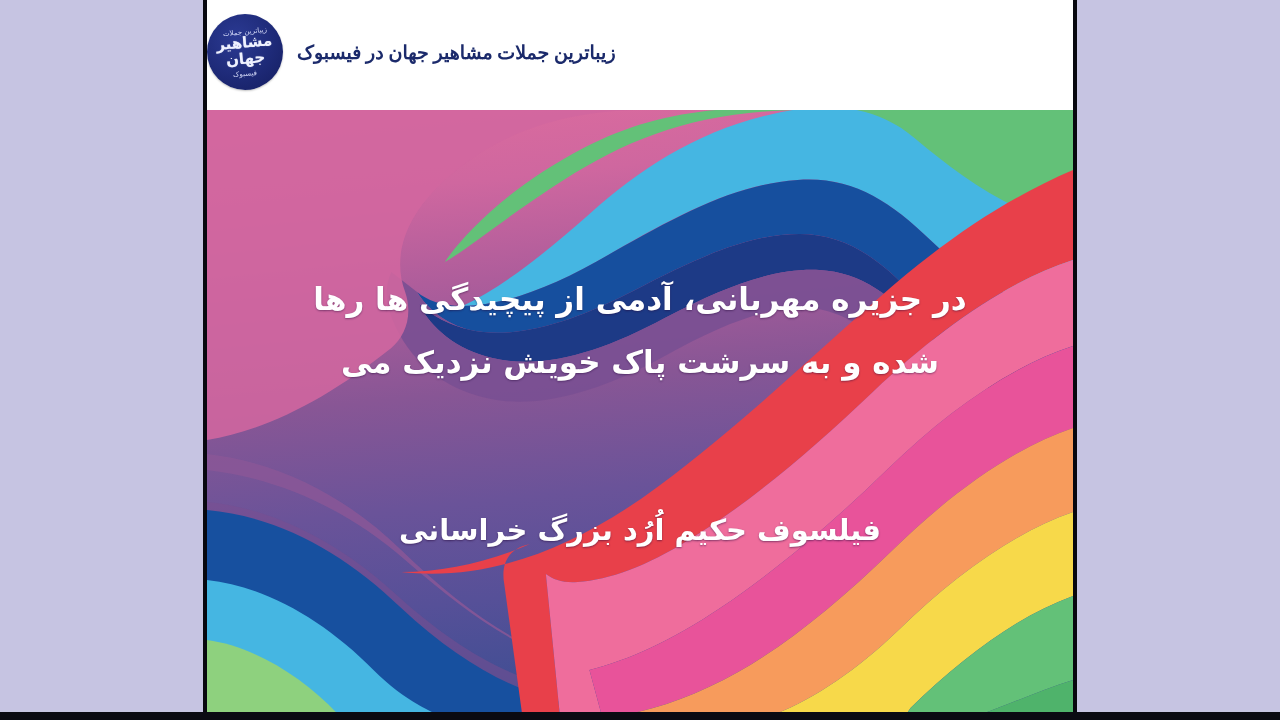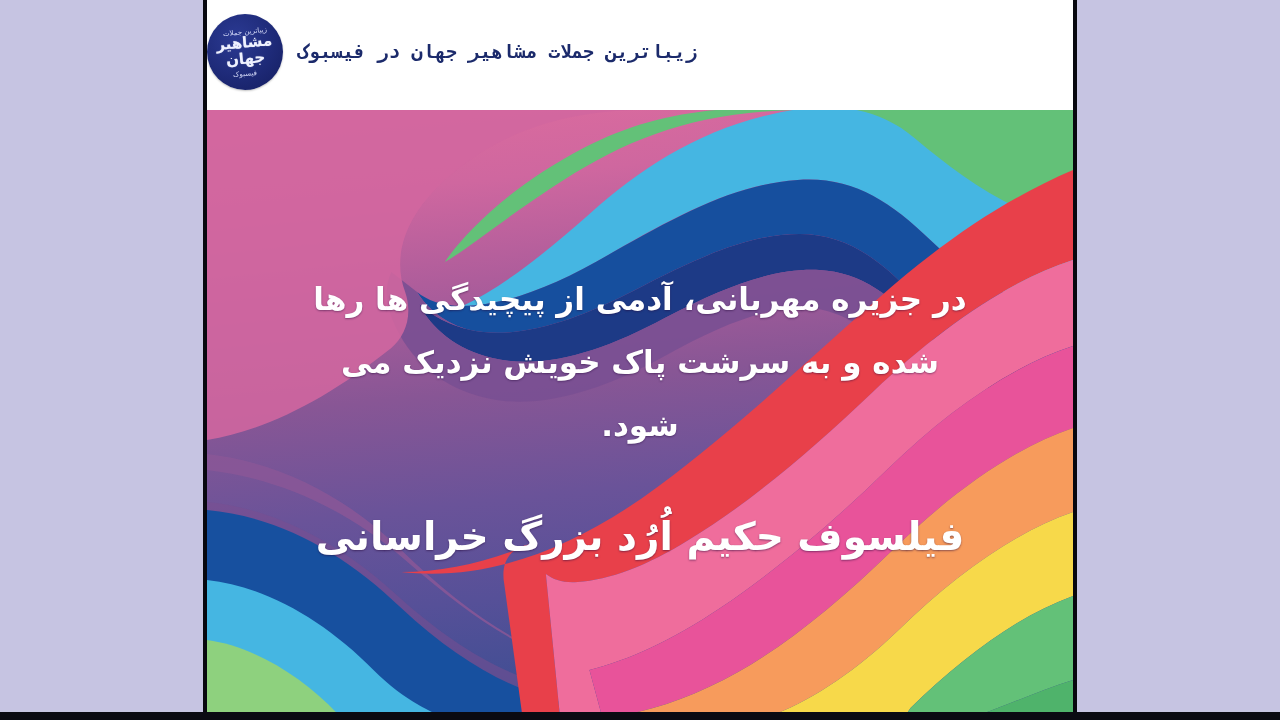--- a/index.html
+++ b/index.html
@@ -70,21 +70,21 @@
     box-sizing: border-box;
   }
   .header-inner {
     display: flex;
     align-items: center;
     gap: 14px;
     padding-left: 0;
     padding-right: 10px;
   }
   .header-title {
-    font-family: Liberation Mono, monospace;
+    font-family: Liberation Serif, serif;
     font-size: 19px;
     font-weight: bold;
     color: #1b2a6b;
     white-space: nowrap;
     direction: rtl;
     letter-spacing: 0.2px;
   }
   .brand-logo {
     position: relative;
     width: 76px;
@@ -182,21 +182,21 @@
     position: absolute;
     left: 50%;
     transform: translateX(-50%);
     top: 400px;
     width: 720px;
     text-align: center;
     direction: rtl;
   }
   .attribution-text {
     font-family: "DejaVu Sans", "Liberation Sans", sans-serif;
-    font-size: 39px;
+    font-size: 29px;
     font-weight: bold;
     color: #ffffff;
     line-height: 1.4;
     text-shadow: 0 1px 2px rgba(40,10,60,0.5);
     direction: rtl;
     margin: 0;
   }
 </style>
 </head>
 <body>
@@ -314,21 +314,20 @@
                  C762,548 818,506 874,486 Z" fill="#63c178"></path>
             <path d="M874,570 L874,604 L782,604 C810,594 842,580 874,570 Z" fill="#4fb36b"></path>
           </g>
         </svg>
       </div>
 
       <div class="text-layer">
         <div class="quote-block">
           <p class="quote-text">در جزیره مهربانی، آدمی از پیچیدگی ها رها</p>
           <p class="quote-text">شده و به سرشت پاک خویش نزدیک می</p>
-          <p class="quote-text">شود.</p>
         </div>
         <div class="attribution-block">
           <p class="attribution-text">فیلسوف حکیم اُرُد بزرگ خراسانی</p>
         </div>
       </div>
 
       <div class="header-band">
         <div class="header-inner">
           <div class="header-title">زیباترین جملات مشاهیر جهان در فیسبوک</div>
           <div class="brand-logo">

